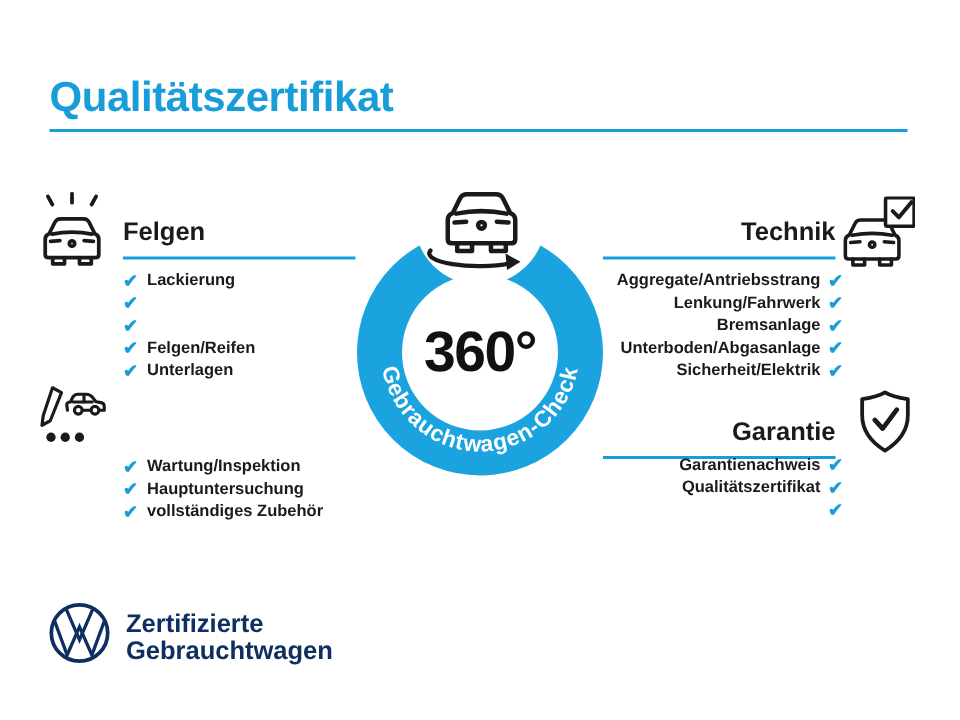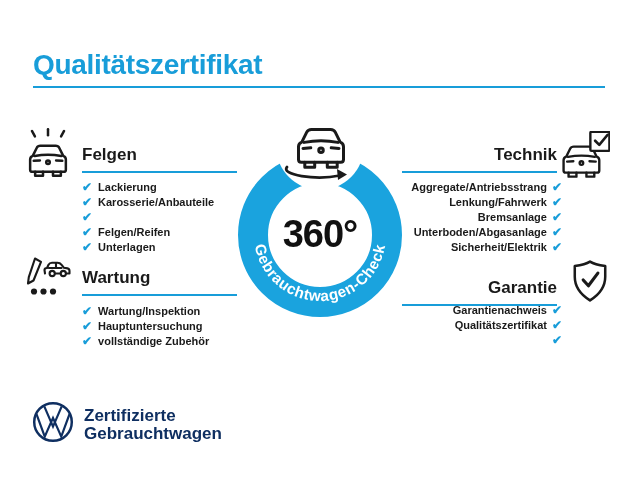--- a/index.html
+++ b/index.html
@@ -82,21 +82,20 @@
   <div class="abs hgroup hg-optik">
     <h2>Felgen</h2>
   </div>
   <ul class="abs checklist check-before ls-optik">
       <li>
         <span class="chk">✔</span>
         <span class="lbl">Lackierung</span>
       </li>
       <li>
         <span class="chk">✔</span>
-        <span class="lbl">Karosserie/Anbauteile</span>
       </li>
       <li>
         <span class="chk">✔</span>
       </li>
       <li>
         <span class="chk">✔</span>
         <span class="lbl">Felgen/Reifen</span>
       </li>
       <li>
         <span class="chk">✔</span>
@@ -140,35 +139,32 @@
     <path d="M20 16.5 L19.5 13 Q19.5 11 22 11 L23.5 7.8 Q24.6 5.8 27 5.8 L32.5 5.8 Q35 5.8 36.6 7.8 L39 10.8 L42.5 11.4 Q44.5 11.8 44.5 14 L44.5 16.5 L41.2 16.5"></path>
     <path d="M23.8 11 L36.5 11"></path>
       <path d="M31 6.2 L31 11"></path>
     <path d="M30 16.5 L35.4 16.5"></path>
     <circle cx="27.2" cy="16.5" r="2.6"></circle>
       <circle cx="38.3" cy="16.5" r="2.6"></circle>
     <circle class="fill" cx="9" cy="34.5" r="3.1"></circle>
     <circle class="fill" cx="18.5" cy="34.5" r="3.1"></circle>
     <circle class="fill" cx="28" cy="34.5" r="3.1"></circle>
   </svg>
-  <div class="abs hgroup hg-wartung">
-    <h2>Wartung</h2>
-  </div>
   <ul class="abs checklist check-before ls-wartung">
       <li>
         <span class="chk">✔</span>
         <span class="lbl">Wartung/Inspektion</span>
       </li>
       <li>
         <span class="chk">✔</span>
         <span class="lbl">Hauptuntersuchung</span>
       </li>
       <li>
         <span class="chk">✔</span>
-        <span class="lbl">vollständige Zubehör</span>
+        <span class="lbl">vollständiges Zubehör</span>
       </li>
     </ul>
 
   <svg class="abs icon ic-garantie" width="36" height="42" viewBox="0 0 34 40" stroke-width="2.4">
     <path d="M17 1.5 Q21.5 4.3 31.5 5.8 L31.5 16 Q31.5 29.5 17 38.5 Q2.5 29.5 2.5 16 L2.5 5.8 Q12.5 4.3 17 1.5 Z"></path>
     <path d="M10.5 19 L15.5 24.5 L24.5 12.5" stroke-width="3"></path>
   </svg>
   <div class="abs hgroup hg-garantie">
     <h2>Garantie</h2>
   </div>

